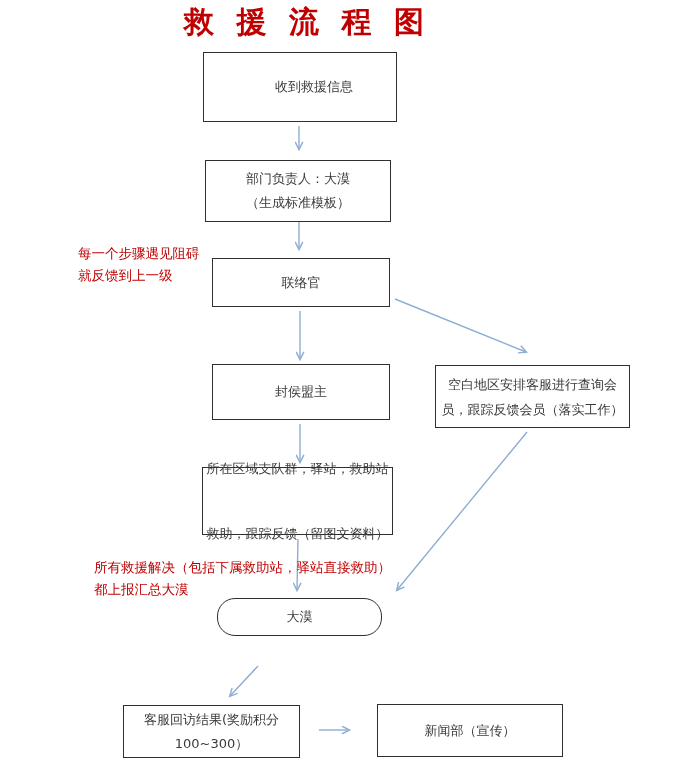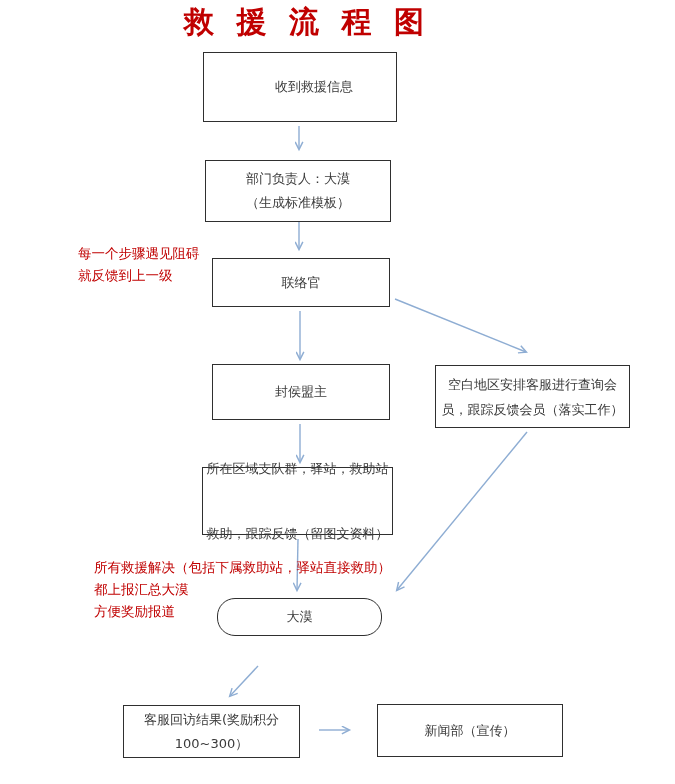--- a/index.html
+++ b/index.html
@@ -101,14 +101,13 @@
 </div>
 
 <div class="annotation" style="left:78px;top:242px;">
   <div>每一个步骤遇见阻碍</div>
   <div>就反馈到上一级</div>
 </div>
 
 <div class="annotation" style="left:94px;top:556px;">
   <div>所有救援解决（包括下属救助站，驿站直接救助）</div>
   <div>都上报汇总大漠</div>
-  <div>方便奖励报道</div>
 </div>
 
 </body></html>

